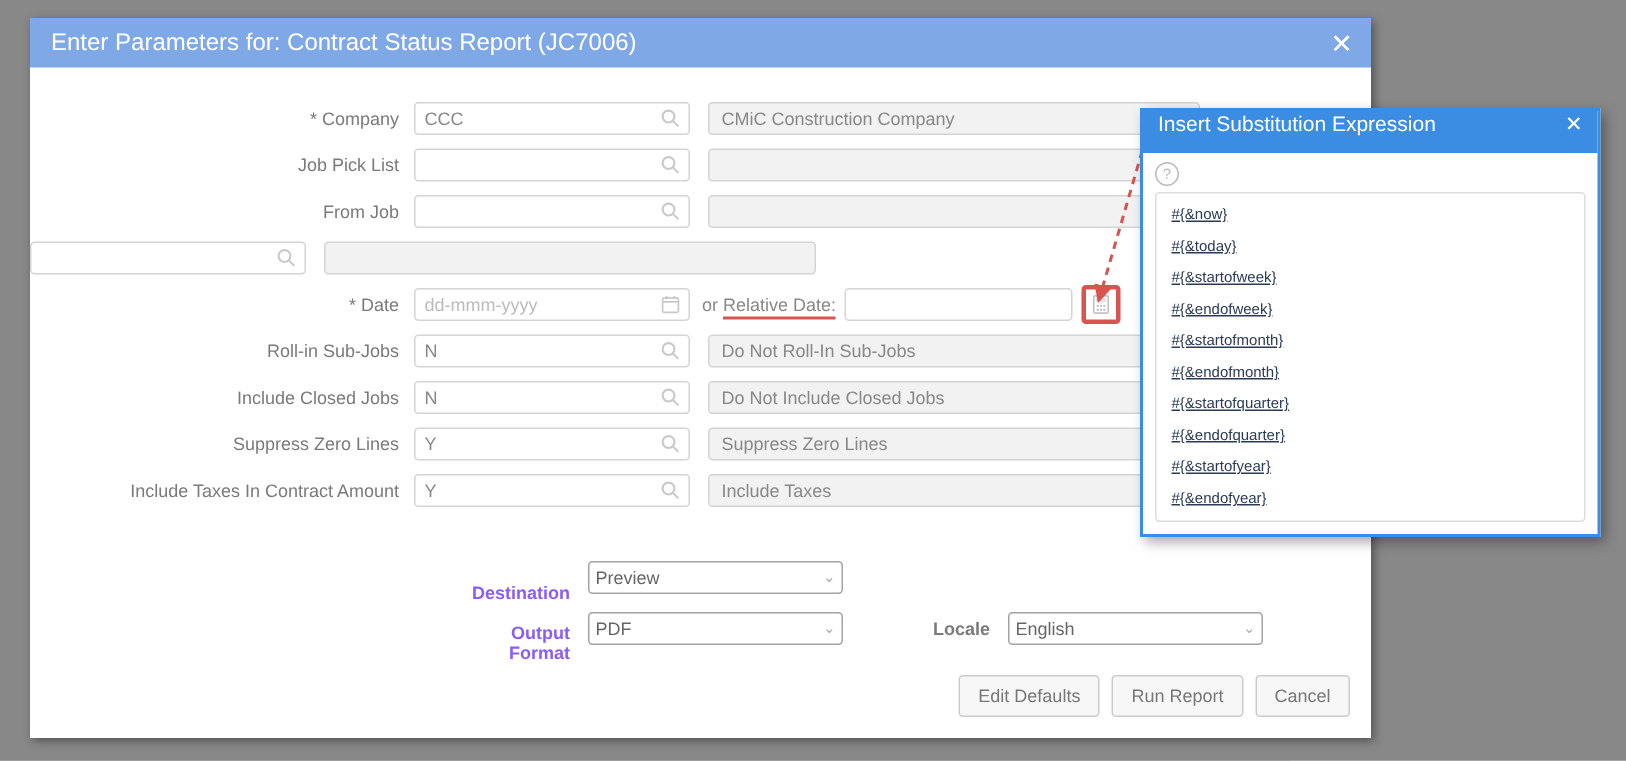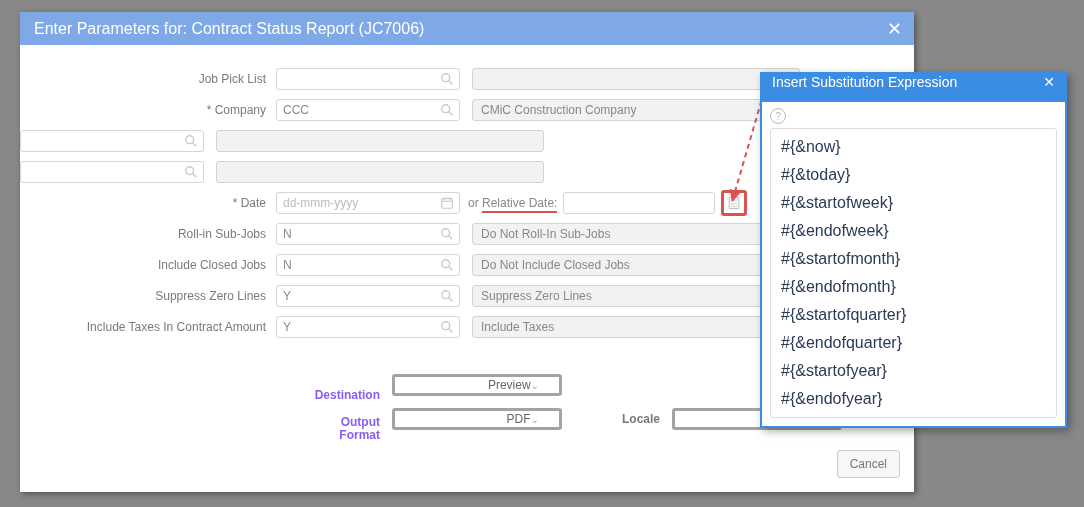--- a/index.html
+++ b/index.html
@@ -15,78 +15,79 @@
   .inp{position:relative;width:184px;height:22px;border:1px solid #d4d4d4;border-radius:3px;background:#fff;display:flex;align-items:center;padding:0 24px 0 6px;color:#888;font-size:12px;box-sizing:border-box;}
   .inp.dim{color:#bbb;}
   .inp .ico{position:absolute;right:5px;top:3px;width:14px;height:14px;opacity:.45;}
   .desc{margin-left:12px;width:328px;height:22px;border:1px solid #d4d4d4;border-radius:3px;background:#f2f2f2;display:flex;align-items:center;padding:0 8px;color:#888;font-size:12px;box-sizing:border-box;}
   .rel-lbl{margin-left:8px;font-size:12px;color:#888;}
   .rel-lbl .ul{border-bottom:2px solid #d9534f;padding-bottom:1px;}
   .rel-input{margin-left:6px;width:152px;height:22px;border:1px solid #d4d4d4;border-radius:3px;box-sizing:border-box;}
   .rel-box{margin-left:6px;width:26px;height:26px;border:3px solid #d9534f;border-radius:3px;display:flex;align-items:center;justify-content:center;box-sizing:border-box;position:relative;}
   .rel-box .calc{width:14px;height:14px;opacity:.5;}
   .sep{height:26px;}
-  .sel{width:184px;height:22px;border:3px solid #a3a3a3;border-radius:3px;background:#fff;display:flex;align-items:center;justify-content:flex-end;padding:0 20px;color:#666;font-size:12px;box-sizing:border-box;}
+  .sel{width:184px;height:22px;border:1px solid #a3a3a3;border-radius:3px;background:#fff;display:flex;align-items:center;justify-content:space-between;padding:0 4px;color:#666;font-size:12px;box-sizing:border-box;}
   .chev{font-size:10px;color:#aaa;}
   .row2{display:flex;align-items:center;height:34px;}
   .lbl2{width:360px;text-align:right;padding-right:12px;color:#8b5cf6;font-size:12px;font-weight:bold;margin-top:20px;}
   .row2 .sel{width:170px;}
   .locale-lbl{margin-left:60px;color:#7a7a7a;font-size:12px;font-weight:bold;padding-right:12px;}
   .btns{position:absolute;right:14px;bottom:14px;display:flex;gap:8px;}
   .btn{height:26px;padding:0 12px;border:1px solid #ccc;border-radius:3px;background:#f7f7f7;color:#777;font-size:12px;display:flex;align-items:center;cursor:pointer;}
   
   .popup{position:absolute;left:760px;top:72px;width:303px;background:#fff;border:2px solid #3b8de3;box-shadow:3px 3px 8px rgba(0,0,0,.35);}
   .popup-hdr{height:28px;background:#3b8de3;color:#fff;display:flex;justify-content:space-between;padding:0 10px;font-size:14px;}
   .popup-body{padding:6px 8px 8px 8px;}
   .help{width:14px;height:14px;border:1.5px solid #bbb;border-radius:50%;color:#bbb;font-size:10px;display:flex;align-items:center;justify-content:center;margin-bottom:4px;}
   .expr-box{border:1px solid #ddd;border-radius:3px;padding:4px 0;}
-  .expr{padding:5px 10px;color:#2b3a55;font-size:16px;cursor:pointer;}
+  .expr{padding:5px 10px;color:#2b3a55;font-size:10px;cursor:pointer;text-decoration:underline;}
   
   .arrow{position:absolute;pointer-events:none;}
   
   svg{display:block;}
 </style>
 </head>
 <body>
 
 <div class="stage">
 
   <div class="panel">
     <div class="panel-header">
       <span>Enter Parameters for: Contract Status Report (JC7006)</span>
       <span class="close">✕</span>
     </div>
 
     <div class="body">
 
       <div class="row">
+        <div class="lbl req">Company</div>
+        <div class="inp">
+          <span>CCC</span>
+          <svg class="ico" viewBox="0 0 16 16">
+              <circle cx="6.5" cy="6.5" r="4.5" fill="none" stroke="#888" stroke-width="1.6"></circle>
+              <line x1="10" y1="10" x2="14" y2="14" stroke="#888" stroke-width="1.6"></line>
+            </svg>
+        </div>
+        <div class="desc">CMiC Construction Company</div>
+      </div>
+
+      <div class="row">
         <div class="lbl">Job Pick List</div>
         <div class="inp">
           <span></span>
           <svg class="ico" viewBox="0 0 16 16">
               <circle cx="6.5" cy="6.5" r="4.5" fill="none" stroke="#888" stroke-width="1.6"></circle>
               <line x1="10" y1="10" x2="14" y2="14" stroke="#888" stroke-width="1.6"></line>
             </svg>
         </div>
         <div class="desc"></div>
       </div>
 
       <div class="row">
-        <div class="lbl req">Company</div>
-        <div class="inp">
-          <span>CCC</span>
-          <svg class="ico" viewBox="0 0 16 16">
-              <circle cx="6.5" cy="6.5" r="4.5" fill="none" stroke="#888" stroke-width="1.6"></circle>
-              <line x1="10" y1="10" x2="14" y2="14" stroke="#888" stroke-width="1.6"></line>
-            </svg>
-        </div>
-        <div class="desc">CMiC Construction Company</div>
-      </div>
-
-      <div class="row">
+        <div class="lbl">From Job</div>
         <div class="inp">
           <span></span>
           <svg class="ico" viewBox="0 0 16 16">
               <circle cx="6.5" cy="6.5" r="4.5" fill="none" stroke="#888" stroke-width="1.6"></circle>
               <line x1="10" y1="10" x2="14" y2="14" stroke="#888" stroke-width="1.6"></line>
             </svg>
         </div>
         <div class="desc"></div>
       </div>
 
@@ -197,20 +198,22 @@
         <div class="locale-lbl">Locale</div>
         <div class="sel">
           <span>English</span>
           <span class="chev">⌄</span>
         </div>
       </div>
 
     </div>
 
     <div class="btns">
+      <div class="btn">Edit Defaults</div>
+      <div class="btn">Run Report</div>
       <div class="btn">Cancel</div>
     </div>
   </div>
 
   <svg class="arrow" style="left:726px;top:82px;width:60px;height:130px;">
     <defs>
         <marker id="ah" markerWidth="8" markerHeight="8" refX="6" refY="3" orient="auto">
           <path d="M0,0 L6,3 L0,6 Z" fill="#d9534f"></path>
         </marker>
       </defs>

